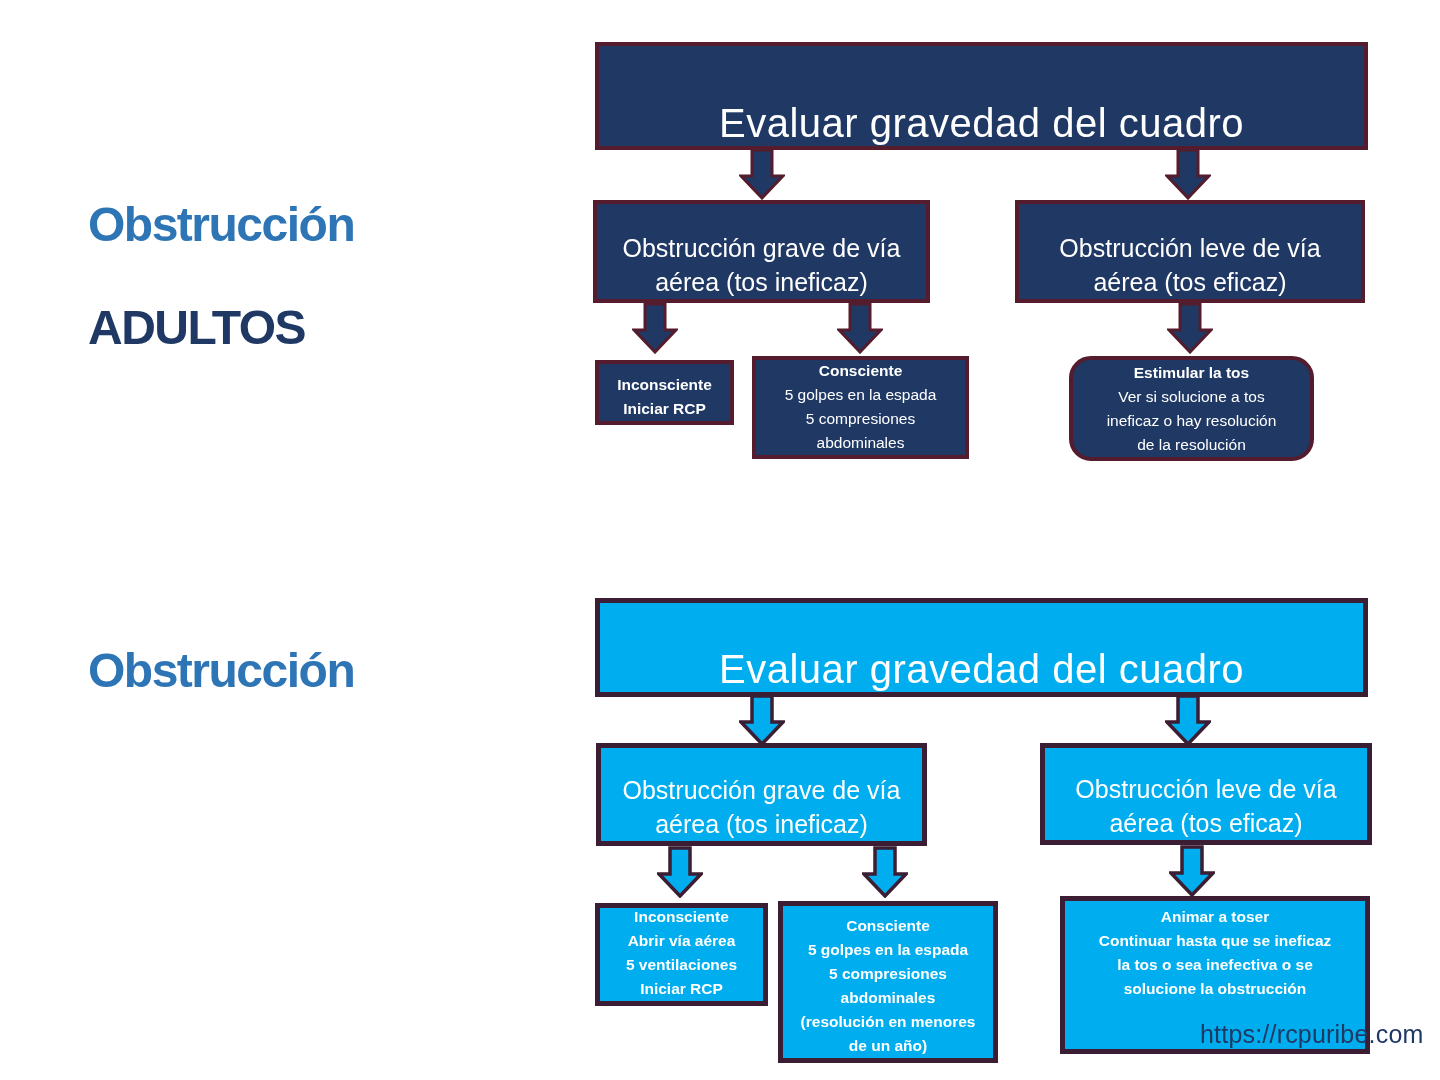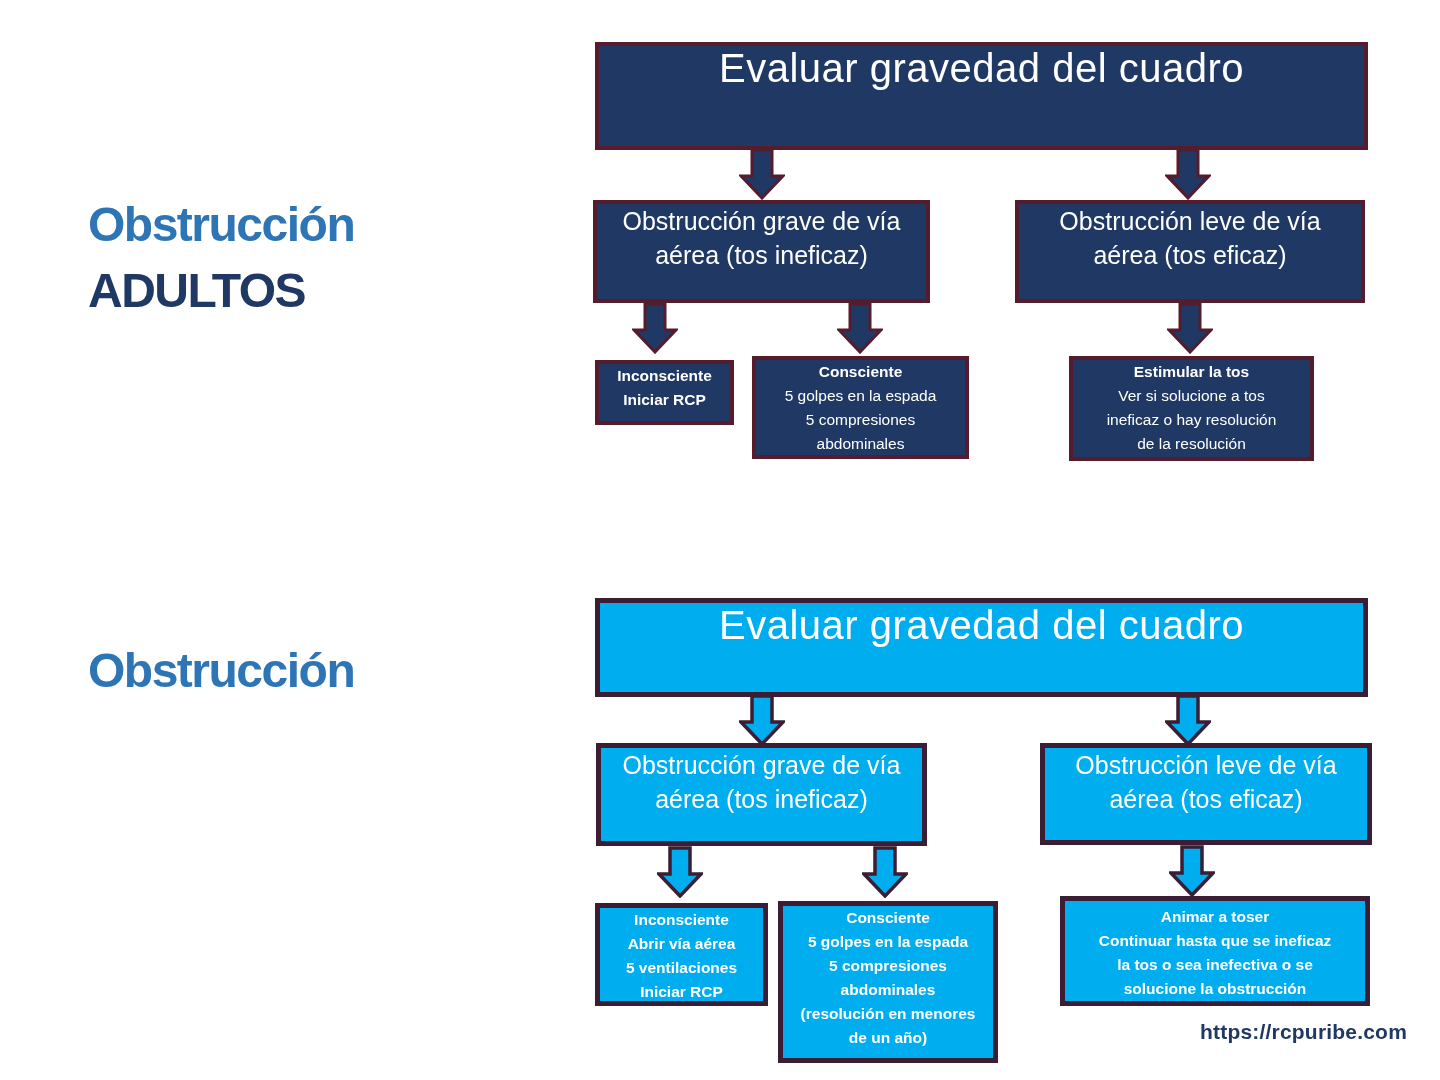--- a/index.html
+++ b/index.html
@@ -2,40 +2,40 @@
 <html style="--adult-fill: #1F3864; --adult-border: #541C2C; --child-fill: #00AEEF; --child-border: #3B1E33; --heading-blue: #2E75B6; --adults-navy: #1F3864; --ninos-cyan: #2AACE2; --url-navy: #203864; --box-text: #FFFFFF;"><head>
 <meta charset="utf-8">
 <style>
   html,body{margin:0;padding:0;background:#ffffff;}
   .canvas{
     position:relative;width:1440px;height:1080px;background:#ffffff;
     font-family:"Liberation Sans", sans-serif;overflow:hidden;
   }
   .node{
     position:absolute;box-sizing:border-box;display:flex;flex-direction:column;
-    align-items:center;justify-content:flex-start;text-align:center;color:#ffffff;
+    align-items:center;justify-content:flex-end;text-align:center;color:#ffffff;
   }
   .adult-node{background:var(--adult-fill,#1F3864);border:4px solid var(--adult-border,#541C2C);}
   .child-node{background:var(--child-fill,#00AEEF);border:5px solid var(--child-border,#3B1E33);}
   .title-text{font-size:40px;letter-spacing:0.5px;}
   .l2-text{font-size:25px;line-height:34px;padding:0 14px;}
   .l2-text b{font-weight:normal;}
   .l3{font-size:15.5px;line-height:24px;font-weight:bold;}
   .l3 .l3-body.regular div{font-weight:normal;}
   .top-align{justify-content:flex-start;padding-top:4px;}
   .side-label{position:absolute;font-weight:bold;font-size:48px;letter-spacing:-1.5px;line-height:66px;}
   .side-label .line1{color:var(--heading-blue,#2E75B6);}
-  .adults .line2{color:var(--adults-navy,#1F3864);}
+  .adults .line2{color:var(--adults-navy,#1F3864);margin-top:37px;}
   .children .line2{color:var(--ninos-cyan,#2AACE2);}
   .arrow{position:absolute;width:46px;height:52px;}
   .arrow svg{display:block;}
   .adult-arrow polygon{fill:var(--adult-fill,#1F3864);stroke:var(--adult-border,#541C2C);stroke-width:3;}
   .child-arrow polygon{fill:var(--child-fill,#00AEEF);stroke:var(--child-border,#3B1E33);stroke-width:3.5;}
   .footer-url{
-    position:absolute;left:1200px;top:1020px;font-size:21px;font-weight:700;
+    position:absolute;left:1200px;top:1020px;font-size:25px;font-weight:400;
     color:var(--url-navy,#203864);letter-spacing:0.2px;
   }
 </style>
 </head>
 <body>
 
 <div class="canvas">
 
   <div class="side-label adults" style="left:88px;top:192px;">
     <div class="line1">Obstrucción</div>
@@ -87,21 +87,21 @@
       </div>
   </div>
   <div class="node adult-node l3" style="left:752px;top:356px;width:217px;height:103px;">
     <div>Consciente</div>
     <div class="l3-body regular">
         <div>5 golpes en la espada</div>
         <div>5 compresiones</div>
         <div>abdominales</div>
       </div>
   </div>
-  <div class="node adult-node l3" style="left:1069px;top:356px;width:245px;height:105px;">
+  <div class="node adult-node l3" style="left:1069px;top:356px;width:245px;height:105px;border-radius:22px;">
     <div>Estimular la tos</div>
     <div class="l3-body regular">
         <div>Ver si solucione a tos</div>
         <div>ineficaz o hay resolución</div>
         <div>de la resolución</div>
       </div>
   </div>
 
   <div class="side-label children" style="left:88px;top:638px;">
     <div class="line1">Obstrucción</div>
@@ -156,21 +156,21 @@
   <div class="node child-node l3" style="left:778px;top:901px;width:220px;height:162px;">
     <div class="l3-body">
         <div>Consciente</div>
         <div>5 golpes en la espada</div>
         <div>5 compresiones</div>
         <div>abdominales</div>
         <div>(resolución en menores</div>
         <div>de un año)</div>
       </div>
   </div>
-  <div class="node child-node l3 top-align" style="left:1060px;top:896px;width:310px;height:110px;">
+  <div class="node child-node l3 top-align" style="left:1060px;top:896px;width:310px;height:158px;">
     <div class="l3-body">
         <div>Animar a toser</div>
         <div>Continuar hasta que se ineficaz</div>
         <div>la tos o sea inefectiva o se</div>
         <div>solucione la obstrucción</div>
       </div>
   </div>
 
   <div class="footer-url">https://rcpuribe.com</div>
 

